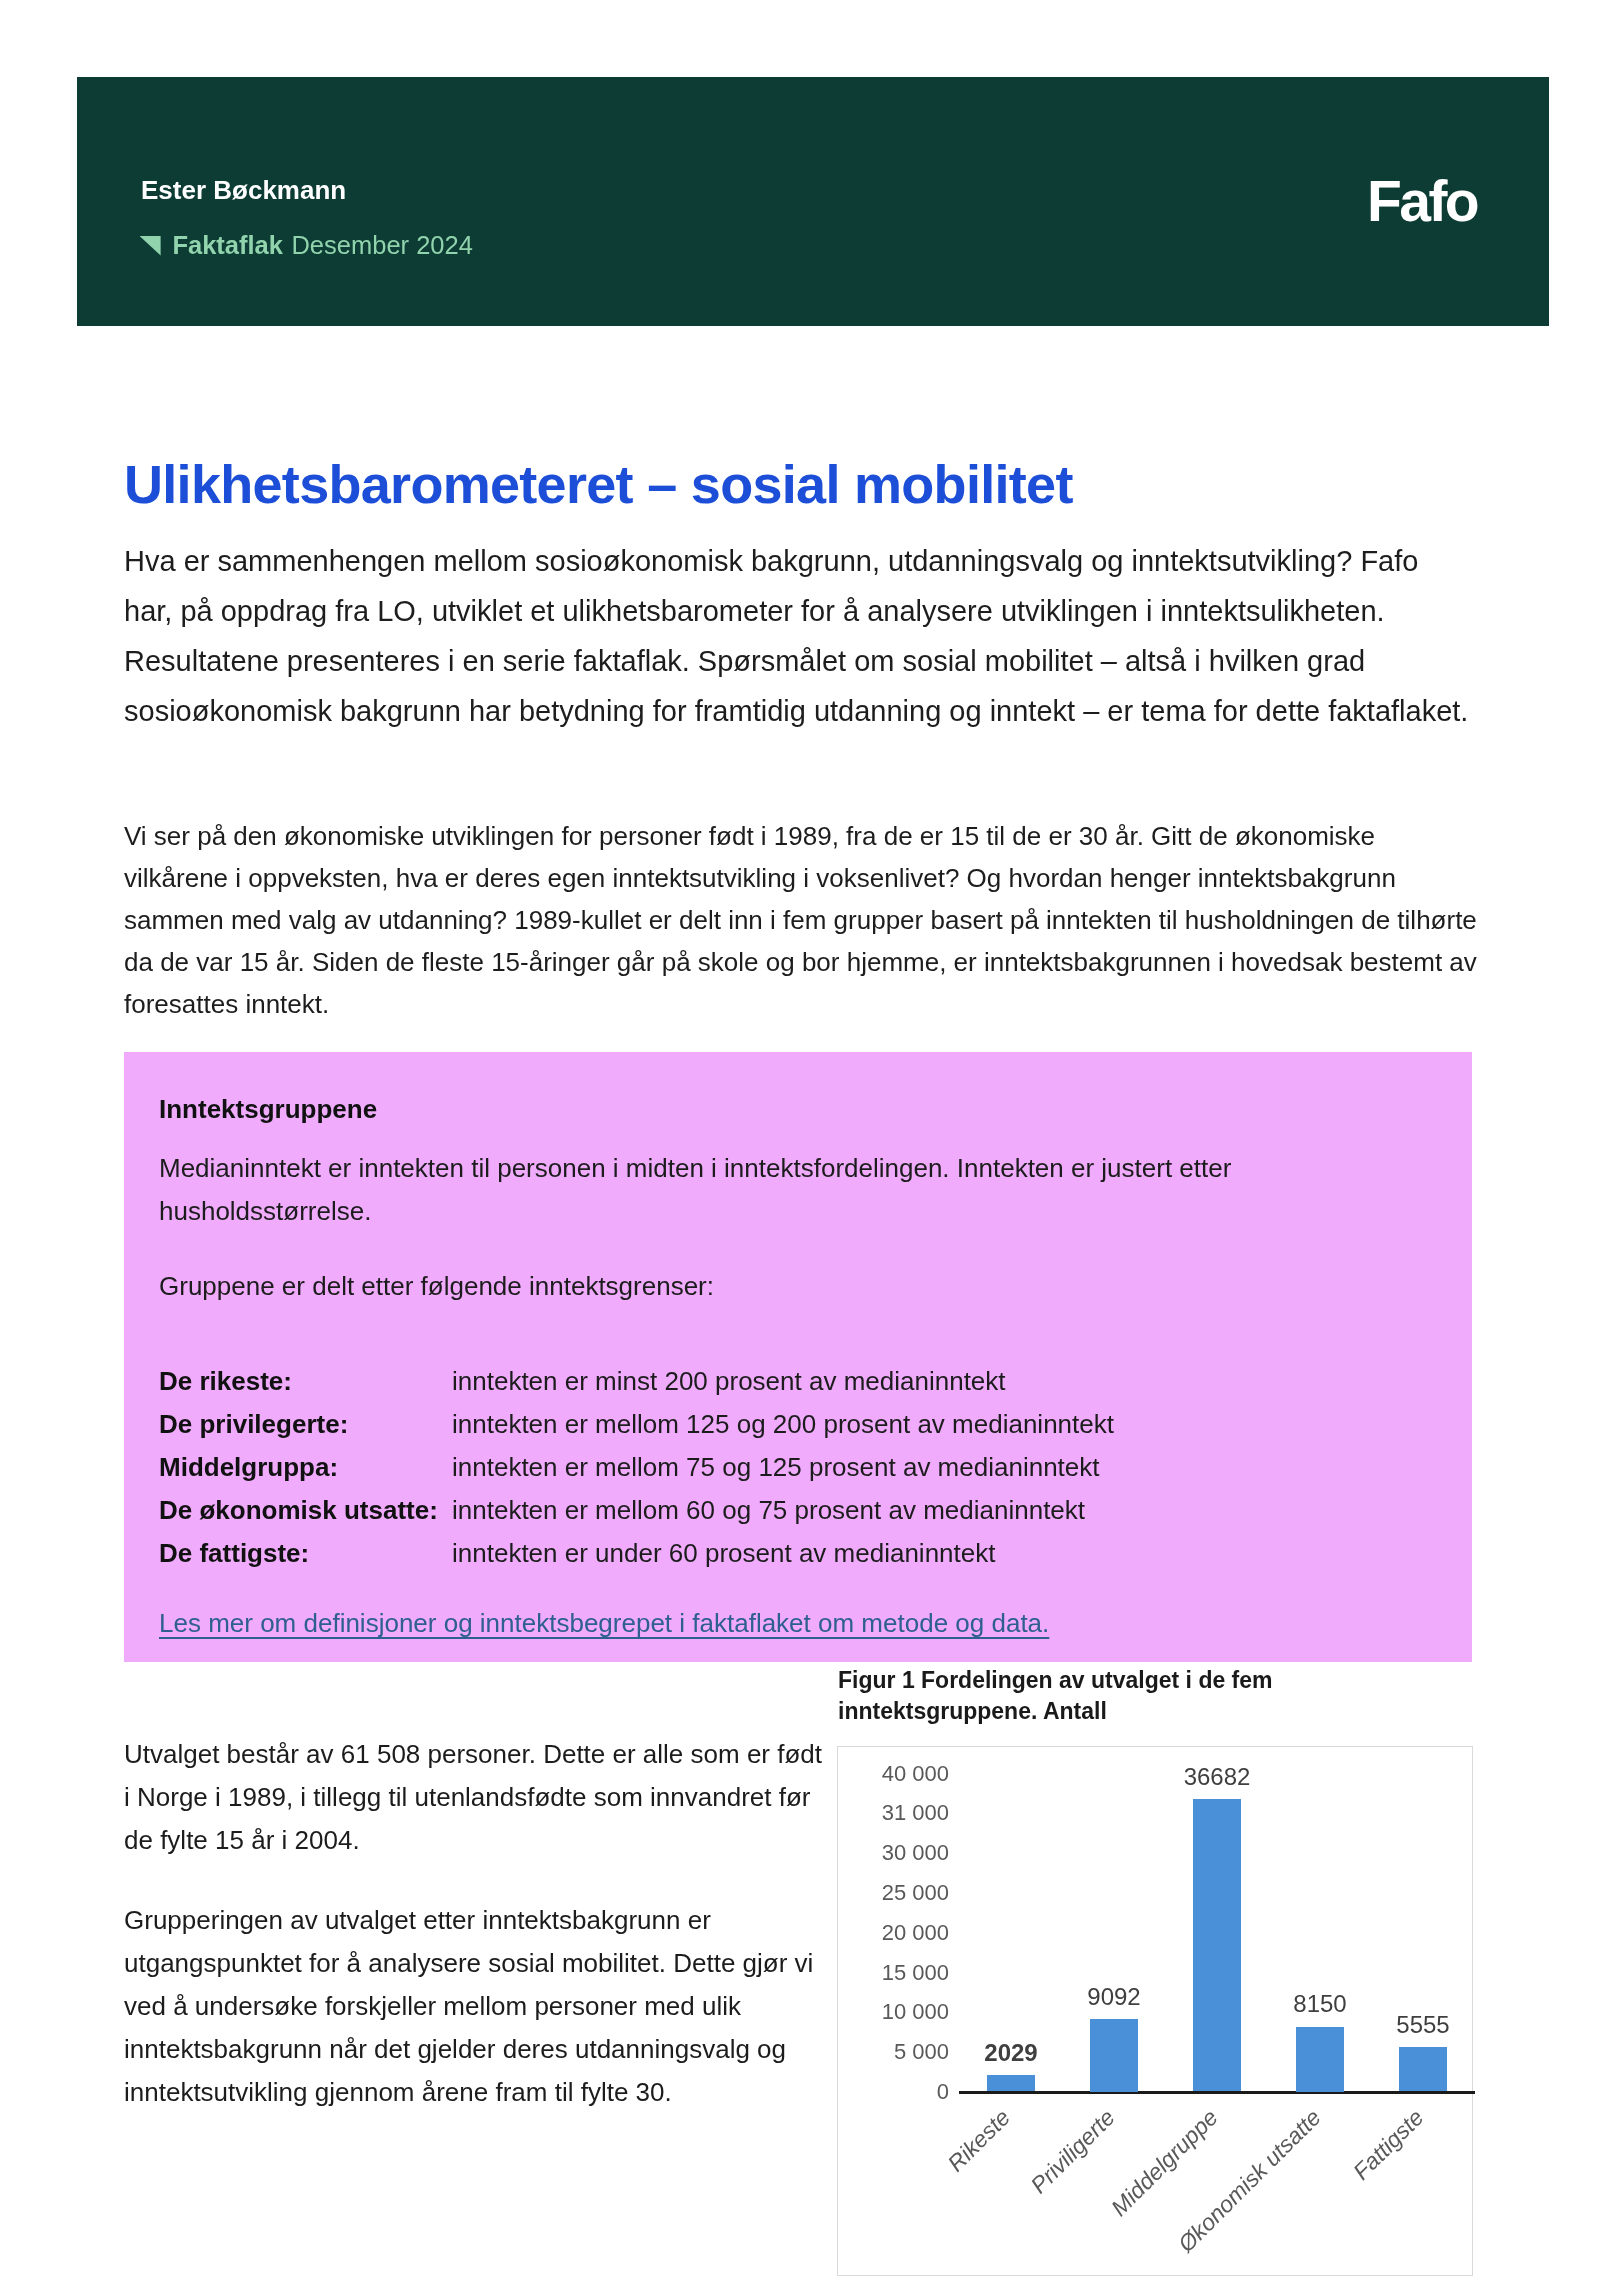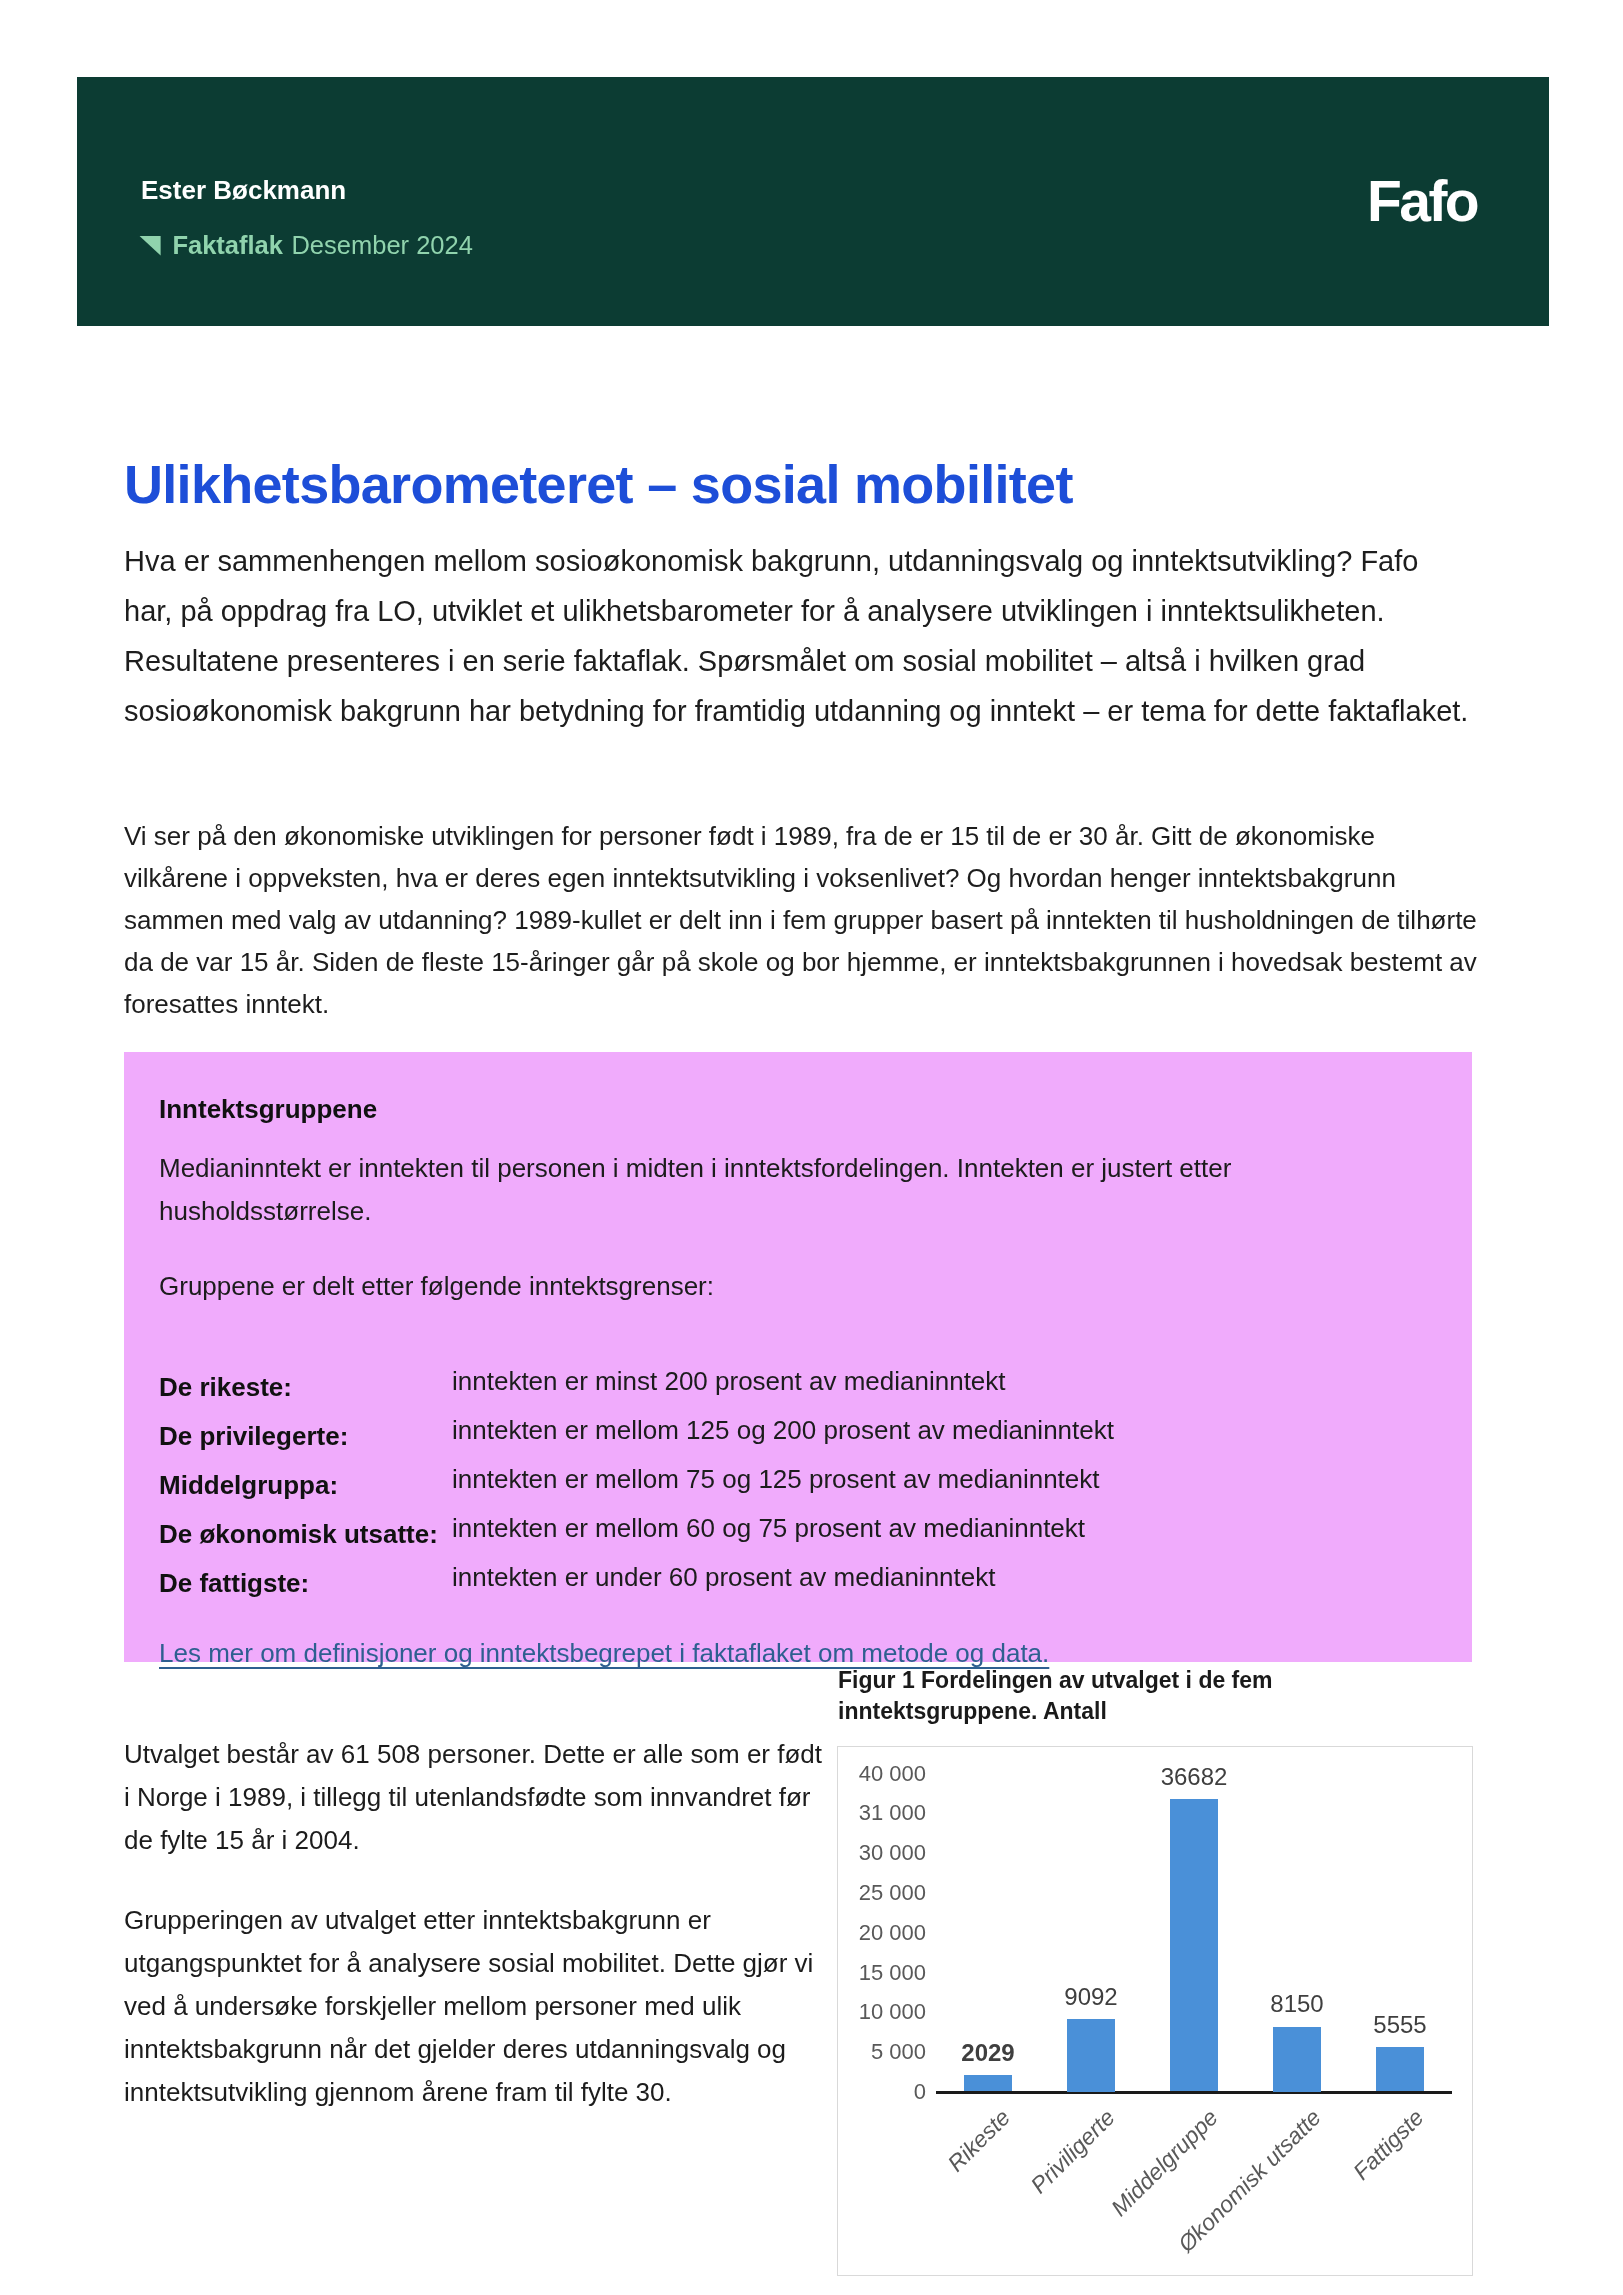--- a/index.html
+++ b/index.html
@@ -22,35 +22,35 @@
   .lead{position:absolute;left:124px;top:507px;width:1345px;font-size:29px;line-height:50px;color:#1d1d1d;}
   .bodypar{position:absolute;left:124px;top:789px;width:1361px;font-size:26px;line-height:42px;color:#1d1d1d;}
 
   
   .infobox{position:absolute;left:124px;top:1052px;width:1348px;height:610px;background:#f0abfc;
            box-sizing:border-box;padding:42px 35px;}
   .infobox-title{font-size:26px;font-weight:bold;margin:0 0 22px 0;color:#111;}
   .infobox-intro{font-size:26px;line-height:43px;margin:0 0 38px 0;max-width:1279px;}
   .infobox-sub{font-size:26px;margin:0 0 58px 0;}
   .grow{display:flex;line-height:43px;font-size:26px;}
-  .grow .term{width:293px;flex:none;font-weight:bold;color:#111;margin-top:6px;}
+  .grow .term{width:293px;flex:none;font-weight:bold;color:#111;}
   .grow .def{flex:1;}
   .metalink{display:inline-block;margin-top:33px;font-size:26px;color:#2E5F90;
             text-decoration:underline;text-decoration-thickness:2px;text-underline-offset:5.2px;cursor:pointer;}
 
   
   .samplecol{position:absolute;left:124px;top:1733px;width:707px;font-size:26px;line-height:43px;}
   .samplecol p{margin:0;}
   .samplecol p + p{margin-top:37px;}
 
   
   .figcaption{position:absolute;left:838px;top:1665px;width:523px;font-size:23px;font-weight:600;
               line-height:31px;color:#1a1a1a;}
   .chartpanel{position:absolute;left:837px;top:1746px;width:636px;height:530px;background:#ffffff;
-              border:1.3px solid #D9D9D9;box-sizing:border-box;}
+              border:1.3px solid #D9D9D9;box-sizing:border-box;padding-left:23px;}
   .plot{position:relative;width:100%;height:100%;}
   .ytick{position:absolute;left:0;width:88px;height:31px;line-height:31px;text-align:right;
          font-size:22px;color:#595959;}
   .axisline{position:absolute;left:98px;top:344px;width:516px;height:2.6px;background:#1a1a1a;}
   .bar{position:absolute;width:48px;background:#4A90D8;}
   .dlabel{position:absolute;width:144px;text-align:center;font-size:24px;color:#3f3f3f;}
   .xlabel{position:absolute;top:357px;font-size:23px;font-style:italic;color:#595959;
           white-space:nowrap;transform:rotate(-45deg);transform-origin:100% 0%;}
 </style>
 </head>

